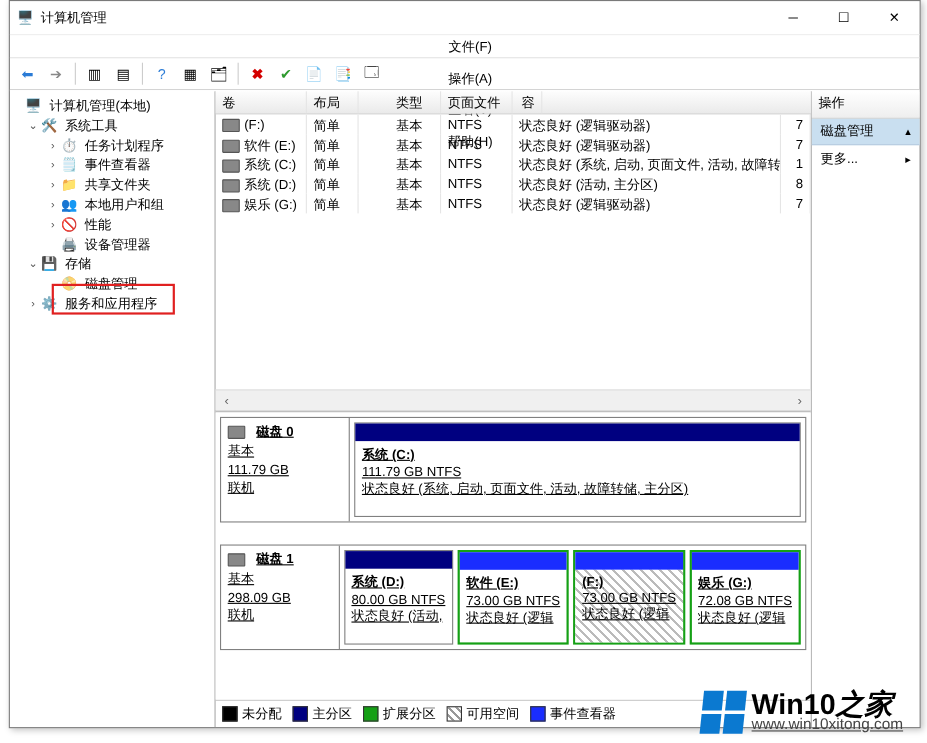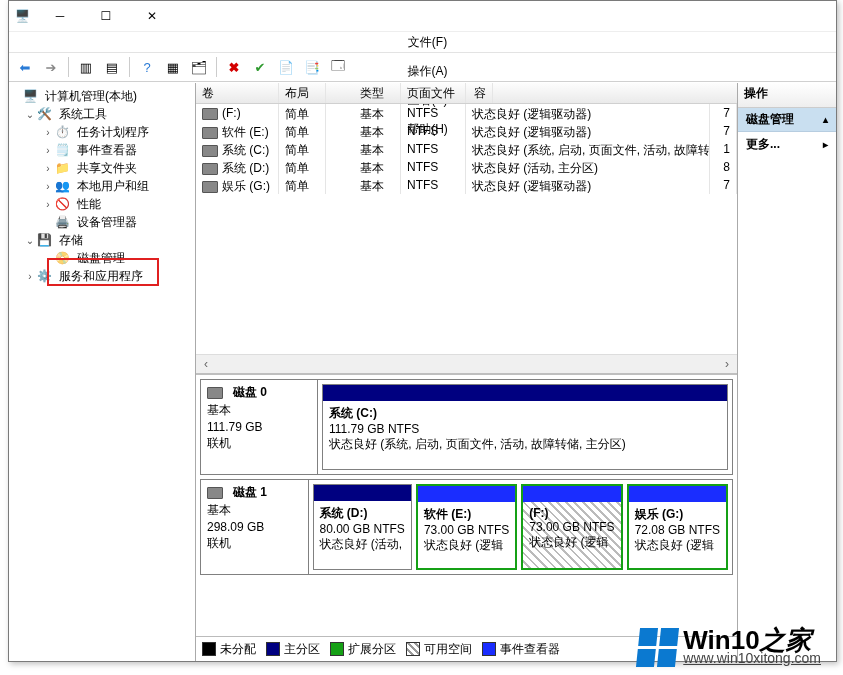--- a/index.html
+++ b/index.html
@@ -90,21 +90,20 @@
     flex: 1;
     border-right: 1px solid #aaa;
     display: flex;
     flex-direction: column;
     min-width: 0;
   }
   .actions-pane {
     width: 98px;
     display: flex;
     flex-direction: column;
-    font-weight: bold;
   }
   
   .tree { list-style: none; margin:0; padding:0; }
   .tree li { white-space: nowrap; }
   .trow {
     display: flex; align-items: center;
     height: 18px; padding-left: 0;
   }
   .exp {
     width: 14px; text-align: center; color:#555; font-size:10px;
@@ -163,23 +162,24 @@
   .disk-area {
     flex: 1;
     overflow: hidden;
     background:#fff;
     padding: 4px;
     position: relative;
   }
   .disk-block {
     display:flex;
     border:1px solid #808080;
-    margin-bottom: 4px;
+    margin-bottom: 20px;
     height: 94px;
     background:#fff;
+    text-decoration:underline;
   }
   .disk-info {
     width: 104px;
     border-right:1px solid #808080;
     padding:4px 6px;
     display:flex; flex-direction:column;
     gap:1px;
   }
   .disk-info .dname { font-weight:bold; display:flex; align-items:center; gap:6px;}
   .disk-parts {
@@ -243,20 +243,21 @@
   .wtext .big i { font-style:italic; font-weight:700; }
   .wtext .small { font-size:14px; color:#444;text-decoration:underline; }
 </style>
 </head>
 <body>
 
 <div class="window">
 
   <div class="titlebar">
     <span class="app-icon">🖥️</span>
+    <span class="title">计算机管理</span>
     <div class="win-btns">
       <div class="win-btn">─</div>
       <div class="win-btn">☐</div>
       <div class="win-btn close">✕</div>
     </div>
   </div>
 
   <div class="menubar">
     <span>文件(F)</span>
     <span>操作(A)</span>

